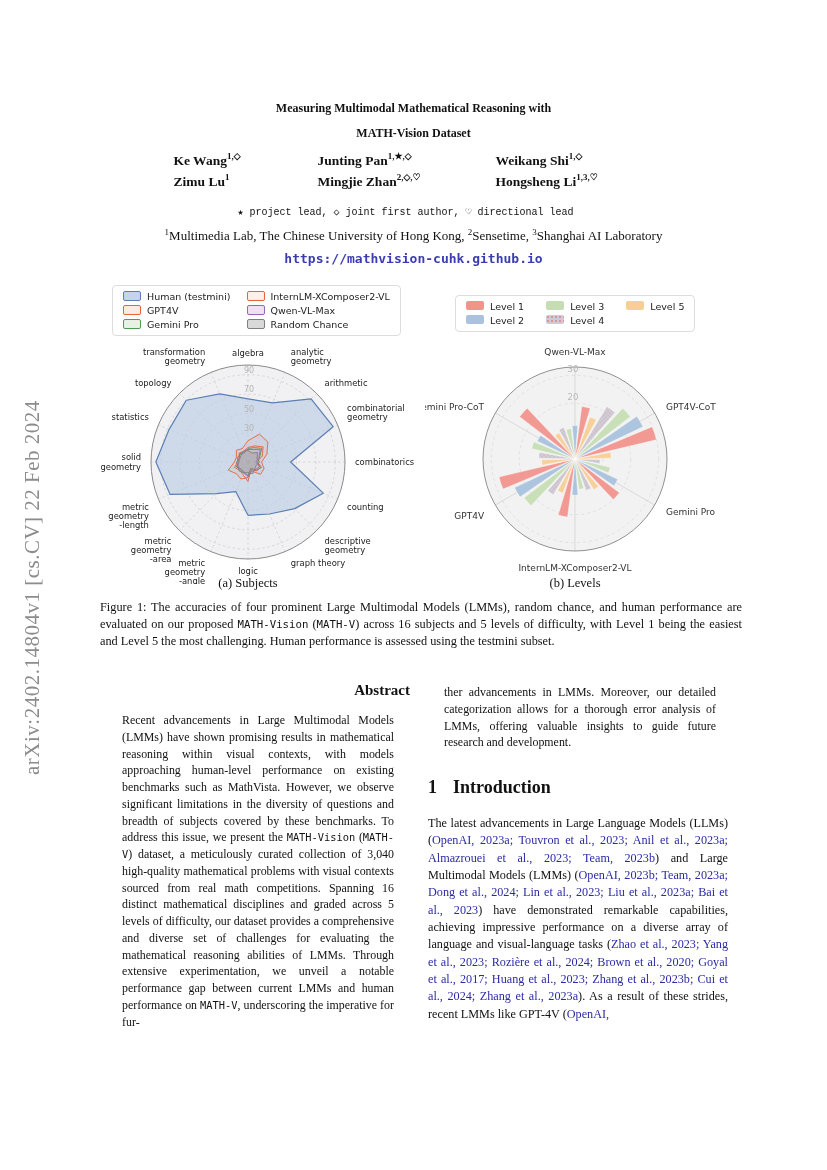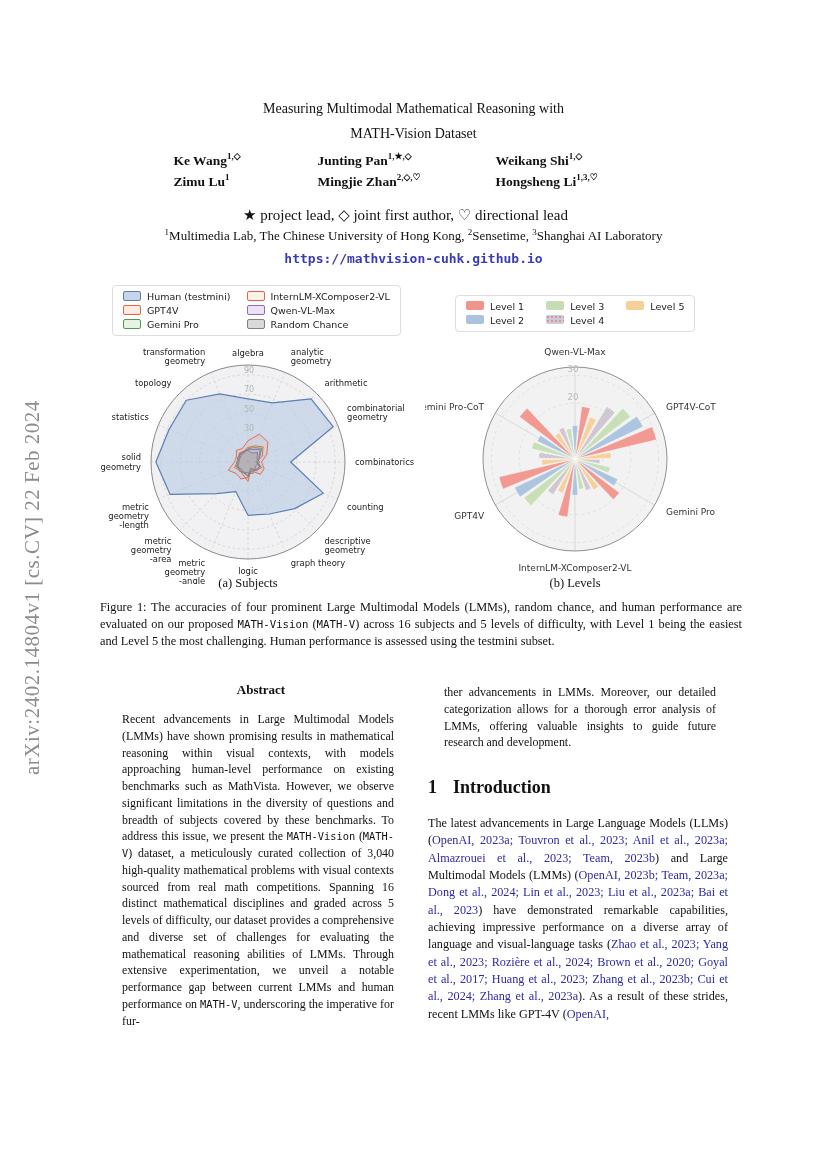--- a/index.html
+++ b/index.html
@@ -4,26 +4,26 @@
 <style>
   html,body{margin:0;padding:0;}
   body{width:827px;height:1170px;background:#ffffff;position:relative;overflow:hidden;
        font-family:"Liberation Serif", serif;color:#111;}
   .abs{position:absolute;}
   
   #arxiv-sidebar{left:20px;top:326px;height:524px;width:34px;
     writing-mode:vertical-rl;transform:rotate(180deg);
     font-size:21px;color:#8c8c8c;text-align:center;letter-spacing:.5px;white-space:nowrap;}
   
-  #title{left:0;right:0;top:96px;text-align:center;font-weight:normal;font-size:14px;line-height:25px;}
+  #title{left:0;right:0;top:96px;text-align:center;font-weight:bold;font-size:12px;line-height:25px;}
   #authors{left:0;right:0;top:151px;display:grid;grid-template-columns:118px 152px 158px;
     column-gap:26px;justify-content:center;row-gap:3px;font-weight:bold;font-size:13.5px;}
   #authors .author{white-space:nowrap;}
   sup{font-size:9px;}
-  #roles{left:0;right:16px;top:206px;text-align:center;font-size:15px;}
+  #roles{left:0;right:16px;top:206px;text-align:center;font-size:10px;font-family:Liberation Mono, monospace;}
   #affiliations{left:0;right:0;top:227px;text-align:center;font-size:13px;}
   #paper-url{left:0;right:0;top:251px;text-align:center;
     font-family:"DejaVu Sans Mono","Liberation Mono",monospace;font-size:13px;font-weight:bold;}
   
   #radar-wrap{left:60px;top:282px;width:370px;height:302px;}
   #rose-wrap{left:425px;top:292px;width:330px;height:295px;}
   .legend-box{position:absolute;background:#fff;border:1px solid #ddd;border-radius:4px;
     display:grid;grid-auto-flow:column;padding:5px 10px;
     font-family:"DejaVu Sans","Liberation Sans",sans-serif;font-size:9.5px;color:#222;z-index:3;}
   #radar-legend{left:52px;top:3px;grid-template-rows:repeat(3,auto);column-gap:16px;row-gap:3px;}
@@ -32,21 +32,21 @@
   .swatch{width:16px;height:8px;border-radius:2px;border:1.4px solid #888;flex:0 0 auto;}
   .swatch.solid{width:18px;height:9px;border:none;}
   .swatch.dotted{background-image:radial-gradient(circle,#e09090 0.7px,transparent 0.8px);background-size:4px 4px;}
   .caption-ab{font-size:12.5px;text-align:center;font-family:Liberation Serif, serif;}
   #caption-a{left:188px;top:576px;width:120px;}
   #caption-b{left:510px;top:576px;width:130px;}
   #figure-caption{left:100px;top:599px;width:642px;font-size:12.3px;line-height:17.2px;text-align:justify;}
   
   #col-left{left:112px;top:682px;width:298px;}
   #col-right{left:428px;top:682px;width:300px;}
-  #abstract-heading{text-align:center;font-weight:bold;font-size:13px;}
+  #abstract-heading{text-align:right;font-weight:bold;font-size:15px;}
   .abstract-text{margin:13px 16px 0 10px;font-size:11.9px;line-height:16.75px;text-align:justify;}
   #abstract-cont{margin:2px 12px 0 16px;}
   #intro-heading{margin-top:26px;font-size:18px;font-weight:bold;}
   #intro-heading .secnum{margin-right:16px;}
   #intro-body{margin-top:17px;font-size:12.2px;line-height:17.35px;text-align:justify;}
   .mono{font-family:"DejaVu Sans Mono","Liberation Mono",monospace;font-size:0.87em;}
   .cite{cursor:pointer;}
   svg text{font-family:"DejaVu Sans","Liberation Sans",sans-serif;}
 </style>
 </head>

